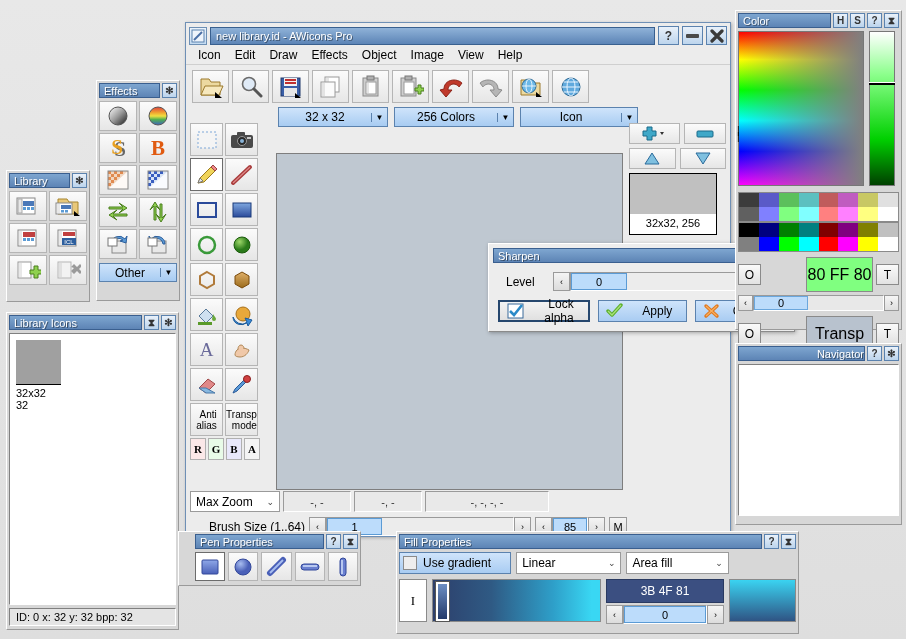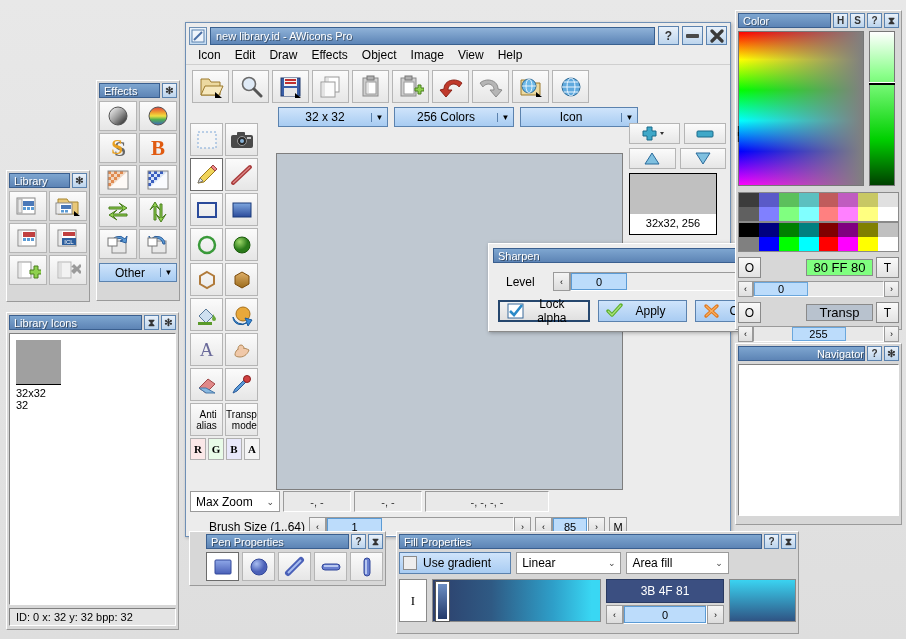--- a/index.html
+++ b/index.html
@@ -185,21 +185,21 @@
   #sharpen .lvlrow .lbl { width:60px; padding-left:13px; font-size:12px; }
   #sharpen .btnrow { display:flex; gap:8px; margin-top:9px; padding:0 5px; }
   .dbtn {
     flex:1; height:22px; background:linear-gradient(#cfe4fb,#a9ccf2);
     background-color:#aed2f5;
     border:1px solid #5b82ae; display:flex;align-items:center; gap:6px;
     padding-left:7px; font-size:12px; cursor:pointer;
   }
   .dbtn.first { background:linear-gradient(#f3f3f3,#e0e0e0); border-color:#26476e;
                 border-width:2px; }
-  .dbtn .txt { flex:1; text-align:center; padding-right:14px; }
+  .dbtn .txt { flex:1; text-align:right; padding-right:14px; }
 
   
   #color { left: 735px; top: 10px; width: 167px; height: 320px; }
   #colorgrad { display:flex; gap:5px; margin-top:2px; }
   #sqgrad { width:126px; height:155px; position:relative;
             background:
               linear-gradient(to right, rgba(128,128,128,0) 0%, rgba(128,128,128,1) 100%),
               linear-gradient(to bottom, #ff0000 0%, #ffff00 18%, #00ff00 38%,
                               #00ffff 58%, #0000ff 78%, #ff00ff 100%);
             border:1px solid #777; }
@@ -210,41 +210,41 @@
           border:1px solid #777; }
   #vmark { position:absolute; left:-1px; right:-1px; top:50px; height:3px;
            background:#000; border-top:1px solid #fff; }
   .palrow { display:flex; }
   .palrow div { height:14px; flex:1; }
   #pal { margin-top:6px; border:1px solid #8a8a8a; }
   .colorline { display:flex; gap:3px; margin-top:5px; align-items:center; }
   .sqbtn { width:23px;height:21px; background:linear-gradient(#fafafa,#e2e2e2);
            border:1px solid #8a8a8a; display:flex;align-items:center;
            justify-content:center; font-size:12px; cursor:pointer; }
-  .colorfield { flex:1; height:17px; border:1px solid #8a8a8a;
+  .colorfield { flex:1; height:35px; border:1px solid #8a8a8a;
                 display:flex;align-items:center;justify-content:center;
-                font-size:13px;margin-left:42px; }
+                font-size:16px;margin-left:42px; }
   .sld { display:flex; height:16px; margin-top:3px; }
   .sld .ar { width:15px; background:linear-gradient(#f5f5f5,#dfdfdf);
              border:1px solid #9a9a9a; display:flex;align-items:center;
              justify-content:center;font-size:9px; cursor:pointer;}
   .sld .trk { flex:1; background:#e8e8e8;
               border:1px solid; border-color:#9a9a9a #fff #fff #9a9a9a;
               display:flex; align-items:center; }
   .sld .val { height:100%; min-width:54px; background:#bcdcfb;
               border:1px solid #6aa7dd; display:flex;align-items:center;
               justify-content:center;font-size:11px; }
 
   
   #navigator { left:735px; top:343px; width:167px; height:182px;text-align:right; }
   #navarea { background:#fff; border:1px solid;
              border-color:#808080 #fff #fff #808080; height:152px; }
 
   
-  #pen { left:189px; top:531px; width:197px; height:55px;padding-left:16px; }
+  #pen { left:178px; top:531px; width:183px; height:55px;padding-left:16px; }
   #pen .grid { display:flex; gap:3px; }
   #pen .ibtn { width:33px; height:29px; }
 
   
   #fill { left:396px; top:531px; width:403px; height:103px; }
   #fill .row1 { display:flex; gap:5px; align-items:center; }
   .chk { height:22px; display:flex; align-items:center; gap:6px; padding:0 8px 0 3px;
          background:linear-gradient(#cfe4fb,#a9ccf2); background-color:#aed2f5;
          border:1px solid #5b82ae; font-size:12px; cursor:pointer; }
   .chkbox { width:14px;height:14px;background:#ededed;border:1px solid #8a8a8a; }

